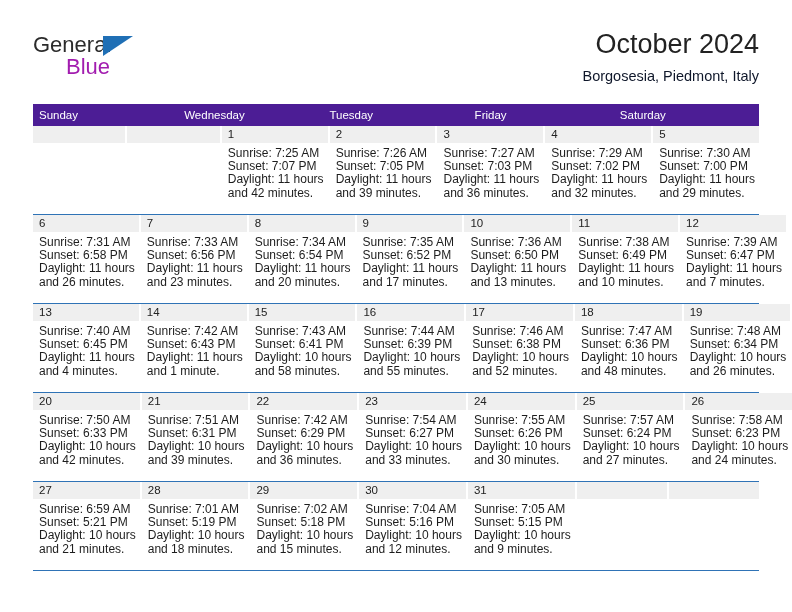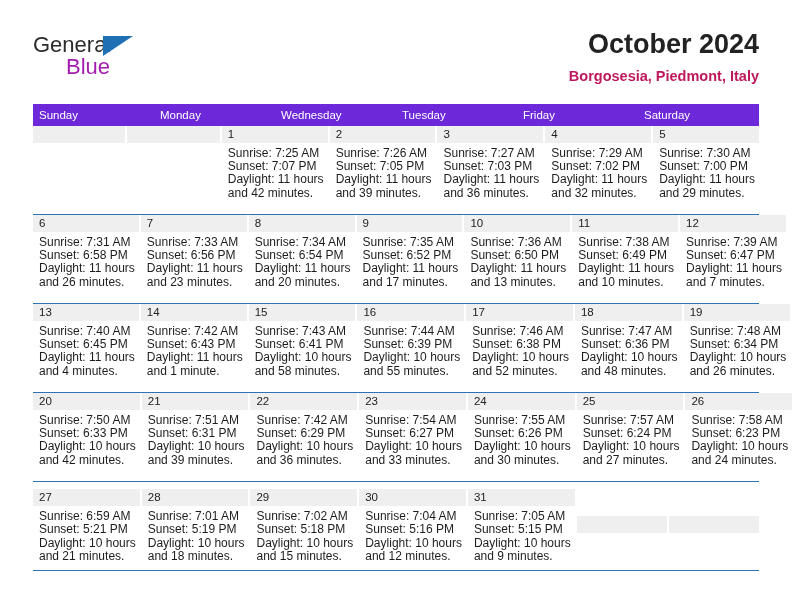--- a/index.html
+++ b/index.html
@@ -60,65 +60,63 @@
     top: 26px;
     font-size: 22px;
     color: #a21caf;
     font-family: Liberation Sans, sans-serif;
   }
   .title-block {
     position: absolute;
     right: 0;
     top: 0;
     text-align: right;
-    font-weight: bold;
   }
   .cal-title {
     font-size: 27px;
     color: #222222;
     line-height: 32px;
     white-space: nowrap;
   }
   .cal-subtitle {
     font-size: 14.5px;
-    color: #be185d;
+    color: #0f172a;
     line-height: 20px;
     margin-top: 6px;
     white-space: nowrap;
   }
 
   
   .calendar {
     position: absolute;
     left: 33px;
     top: 104px;
     width: 726px;
   }
   .weekday-row {
     display: flex;
-    background: #6d28d9;
+    background: #4c1d95;
   }
   .weekday {
     flex: 1 1 0;
     color: #ffffff;
     font-size: 11.5px;
     padding: 5px 0 5px 6px;
     box-sizing: border-box;
     height: 22px;
     line-height: 12px;
   }
   .week-row {
     display: flex;
     border-bottom: 1.5px solid #2f73b6;
     height: 89px;
     box-sizing: border-box;
   }
   .week-row:last-child {
     border-bottom: 1.5px solid #2f73b6;
-    align-items: center;
   }
   .day-cell {
     flex: 1 1 0;
     box-sizing: border-box;
     position: relative;
     padding: 0;
     border-right: 2px solid #ffffff;
     background: #ffffff;
   }
   .day-cell:last-child {
@@ -162,21 +160,20 @@
     <div class="title-block">
       <div class="cal-title">October 2024</div>
       <div class="cal-subtitle">Borgosesia, Piedmont, Italy</div>
     </div>
 
   </div>
 
   <div class="calendar">
     <div class="weekday-row" id="weekday-row">
         <div class="weekday">Sunday</div>
-        <div class="weekday">Monday</div>
         <div class="weekday">Wednesday</div>
         <div class="weekday">Tuesday</div>
         <div class="weekday">Friday</div>
         <div class="weekday">Saturday</div>
       </div>
     <div id="weeks-container">
         <div class="week-row">
           <div class="day-cell empty">
             <div class="daynum-strip"></div>
             <div class="day-info">

